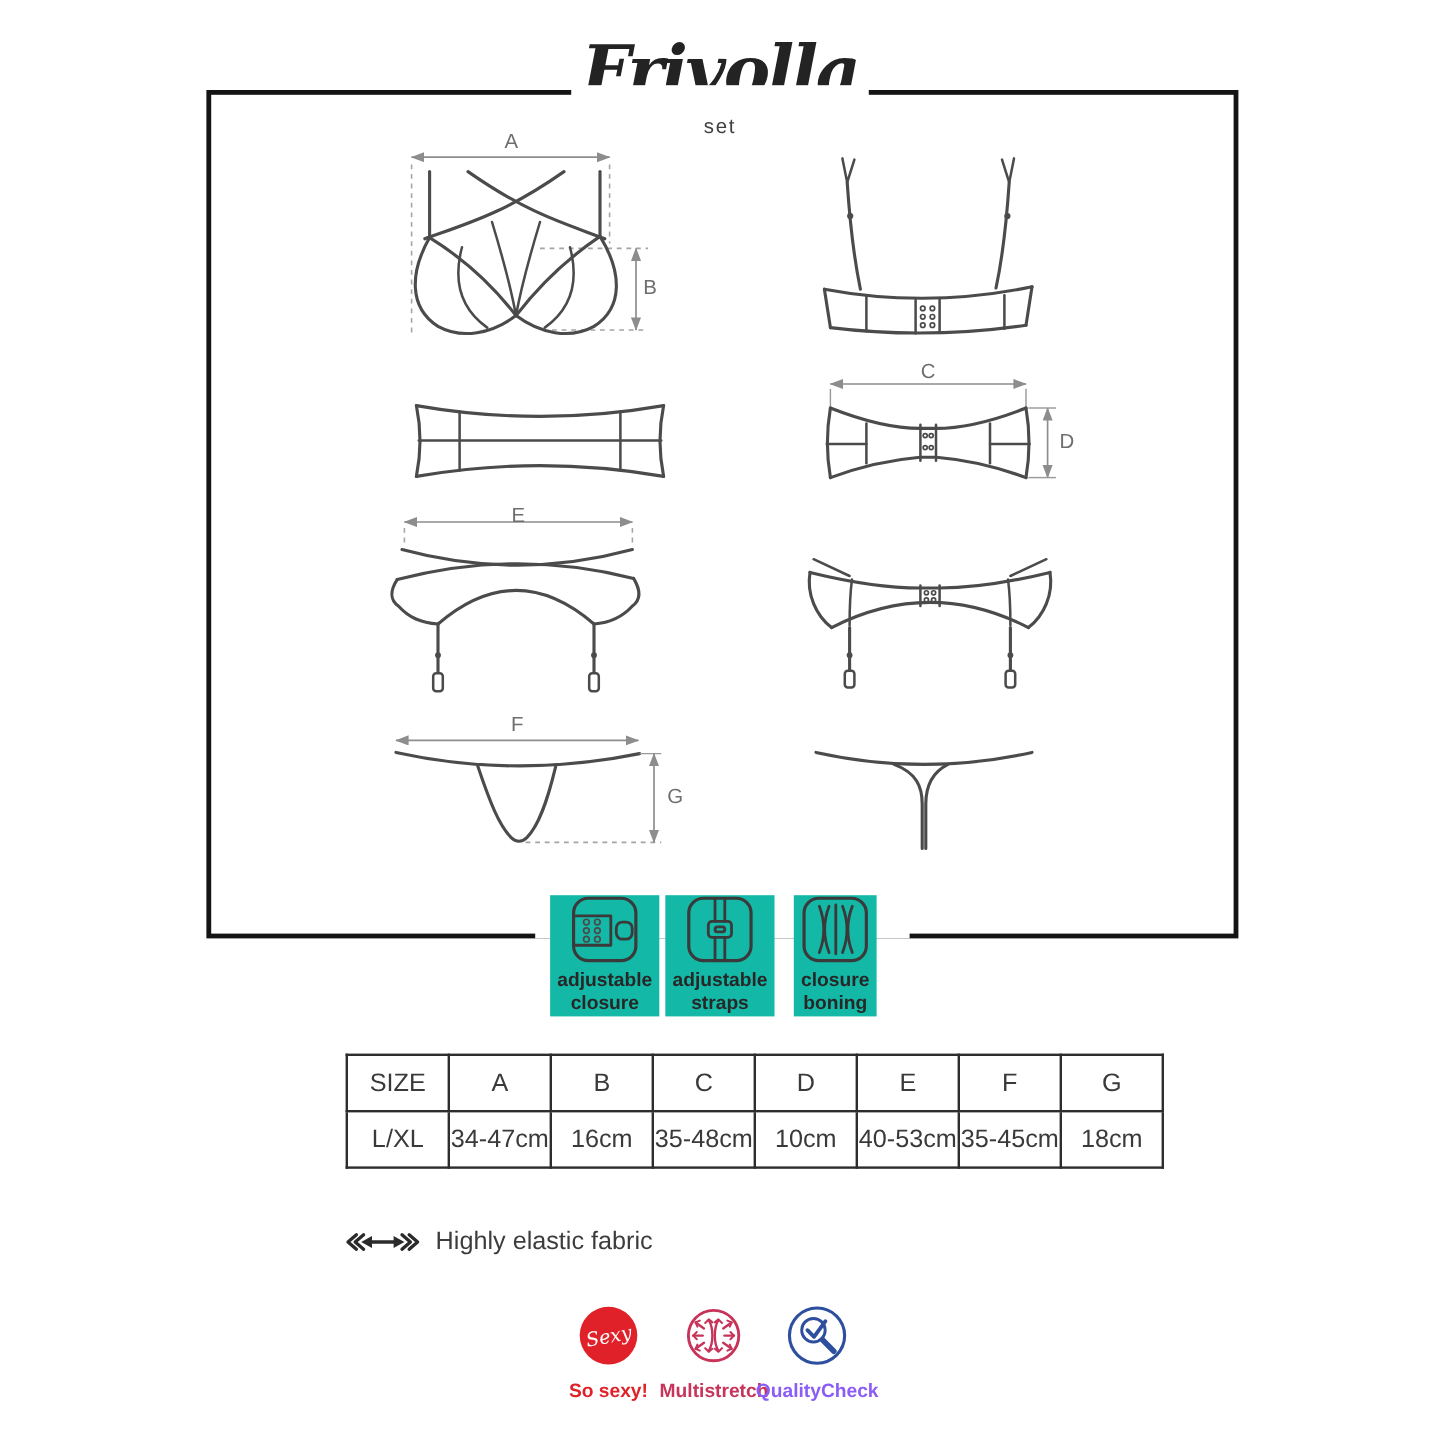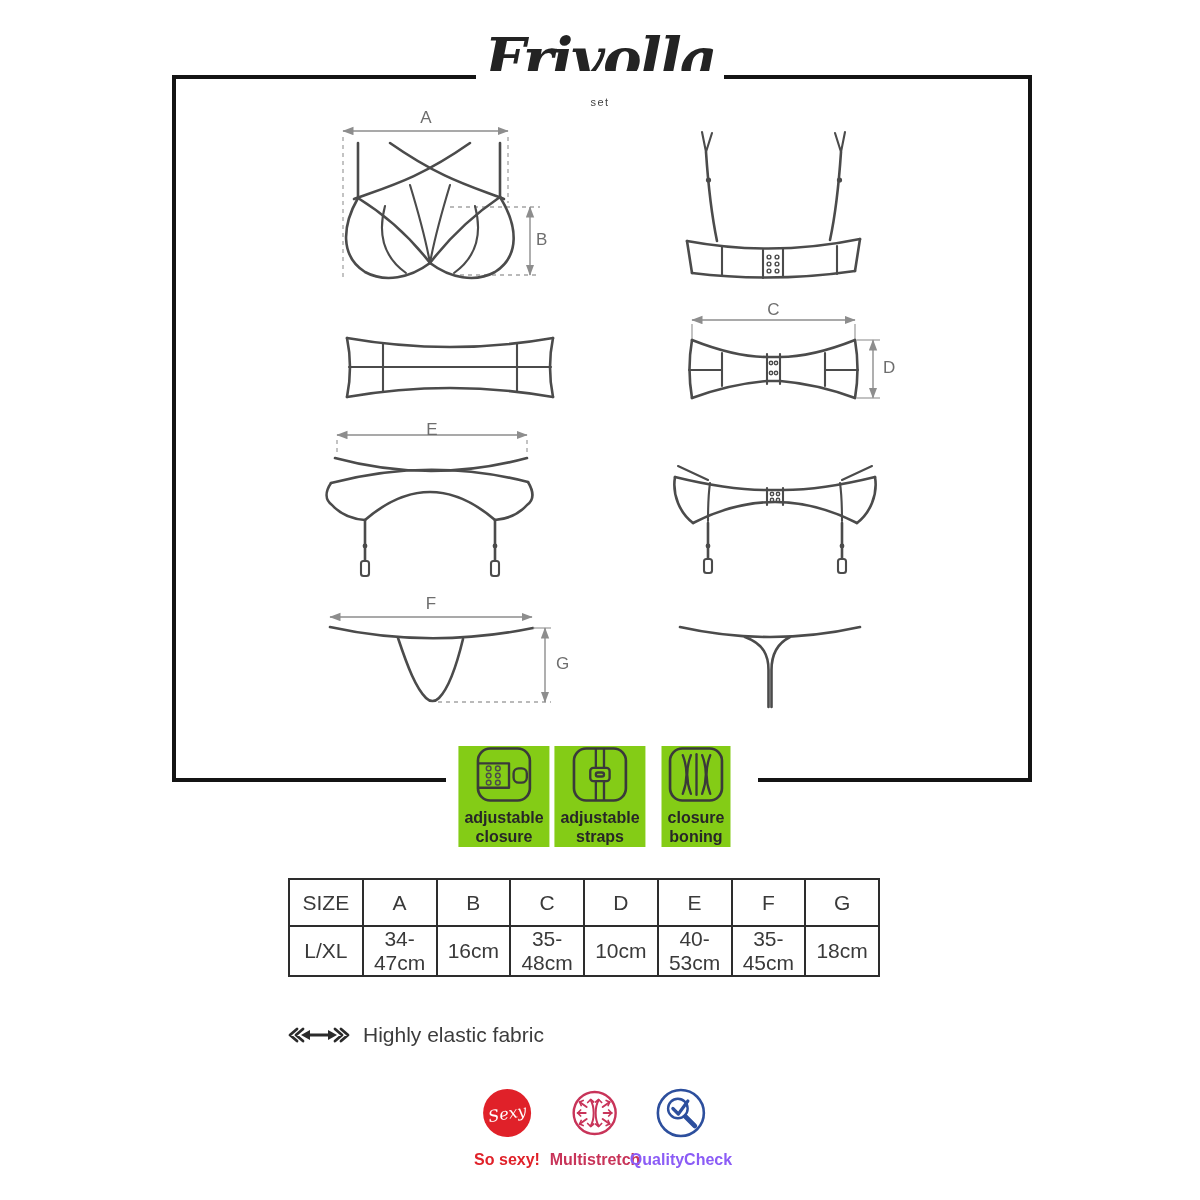--- a/index.html
+++ b/index.html
@@ -3,50 +3,50 @@
 <meta charset="utf-8">
 <style>
   html,body{margin:0;padding:0;background:#fff;}
   #page{position:relative;width:1200px;height:1200px;background:#fff;overflow:hidden;
         font-family:"Liberation Sans", sans-serif;}
   
   .title{position:absolute;top:30px;left:0;right:0;text-align:center;
          font-family:"DejaVu Serif", serif;font-style:italic;font-weight:700;
          font-size:58px;color:#232323;line-height:1;letter-spacing:-2px;}
   .subtitle{position:absolute;top:96px;left:0;right:0;text-align:center;
-            font-size:11px;color:#3f3f3f;letter-spacing:1.5px;}
+            font-size:17px;color:#3f3f3f;letter-spacing:1.5px;}
   
   .frame{position:absolute;left:172px;top:75px;width:852px;height:699px;
          border:4px solid #141414;z-index:1;}
   .mask{position:absolute;background:#fff;z-index:2;}
   .mask-top{left:476px;top:71px;width:248px;height:12px;}
   .mask-bottom{left:446px;top:770px;width:312px;height:12px;}
   
   .fig{position:absolute;z-index:3;}
   .fig svg{display:block;}
   .g-line{stroke:#4b4b4b;stroke-width:2.6;fill:none;stroke-linecap:round;stroke-linejoin:round;}
   .g-thin{stroke:#4b4b4b;stroke-width:2.1;fill:none;stroke-linecap:round;stroke-linejoin:round;}
   .dim{stroke:#8d8d8d;stroke-width:1.4;fill:none;}
   .dimthin{stroke:#9a9a9a;stroke-width:1.2;fill:none;}
   .dash{stroke:#a4a4a4;stroke-width:1.3;fill:none;stroke-dasharray:4 4;}
   .dot{fill:#4b4b4b;stroke:none;}
   .hook{stroke:#4b4b4b;stroke-width:1.4;fill:none;}
   .dim-letter{position:absolute;font-size:17px;color:#6e6e6e;z-index:4;}
   .dim-letter.ctr{text-align:center;}
   
   .feature{position:absolute;top:746px;transform:translateX(-50%);z-index:5;
-           display:flex;flex-direction:column;align-items:center;background:#84cc16;padding:0 6px;}
+           display:flex;flex-direction:column;align-items:center;background:#14b8a6;padding:0 6px;}
   .feature svg{display:block;}
   .f-ic{stroke:#3a3a3a;stroke-width:2.3;fill:none;stroke-linecap:round;stroke-linejoin:round;}
   .f-ic-b{stroke:#3a3a3a;stroke-width:2.6;fill:none;}
   .f-label{margin-top:6px;font-size:16px;font-weight:700;color:#272727;
            text-align:center;line-height:1.18;white-space:nowrap;}
   
   .size-table{position:absolute;left:288px;top:878px;z-index:3;}
-  .size-table table{border-collapse:collapse;table-layout:fixed;width:592px;}
+  .size-table table{border-collapse:collapse;table-layout:fixed;width:682px;}
   .size-table th,.size-table td{border:2px solid #2d2d2d;height:45px;text-align:center;
       vertical-align:middle;font-size:21px;font-weight:400;color:#3a3a3a;padding:0;}
   
   .elastic{position:absolute;left:288px;top:1022px;display:flex;align-items:center;gap:13px;z-index:3;}
   .elastic .txt{font-size:21px;color:#3c3c3c;}
   .el-ic{stroke:#2b2b2b;fill:none;stroke-linecap:round;stroke-linejoin:round;}
   
   .badge{position:absolute;top:1086px;transform:translateX(-50%);display:flex;
          flex-direction:column;align-items:center;z-index:3;}
   .badge .circle-wrap{height:54px;display:flex;align-items:center;justify-content:center;}

